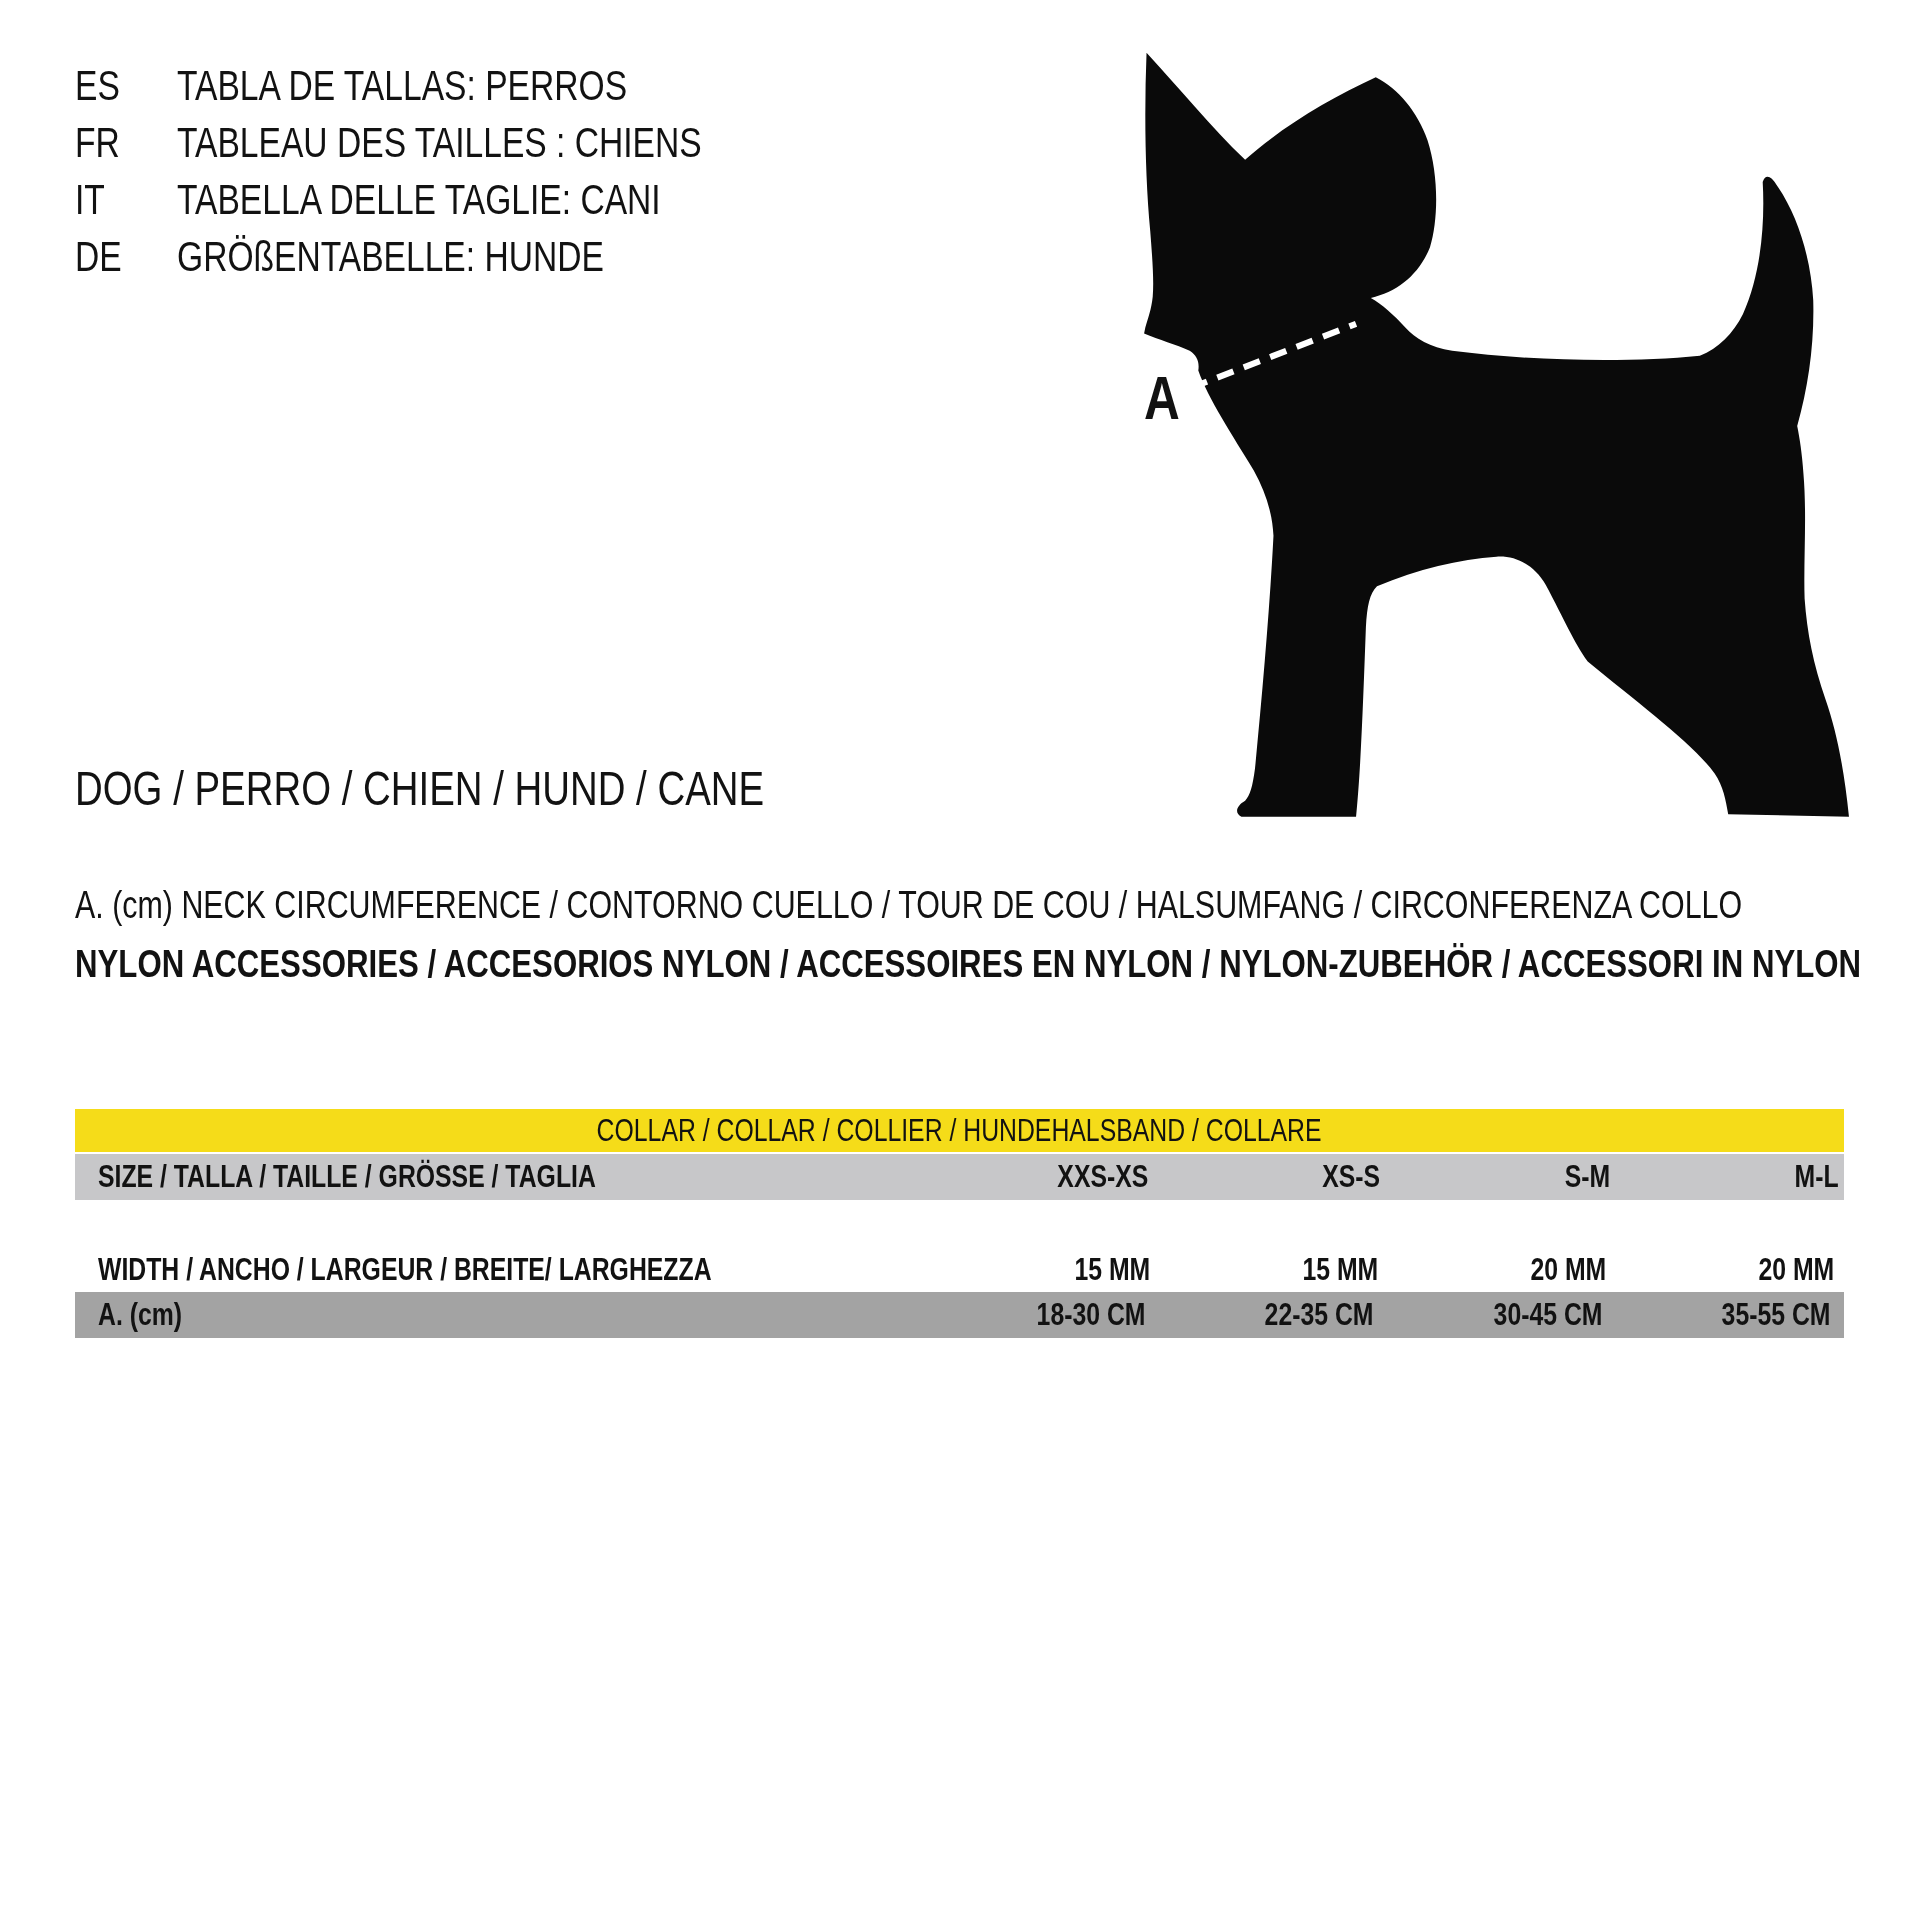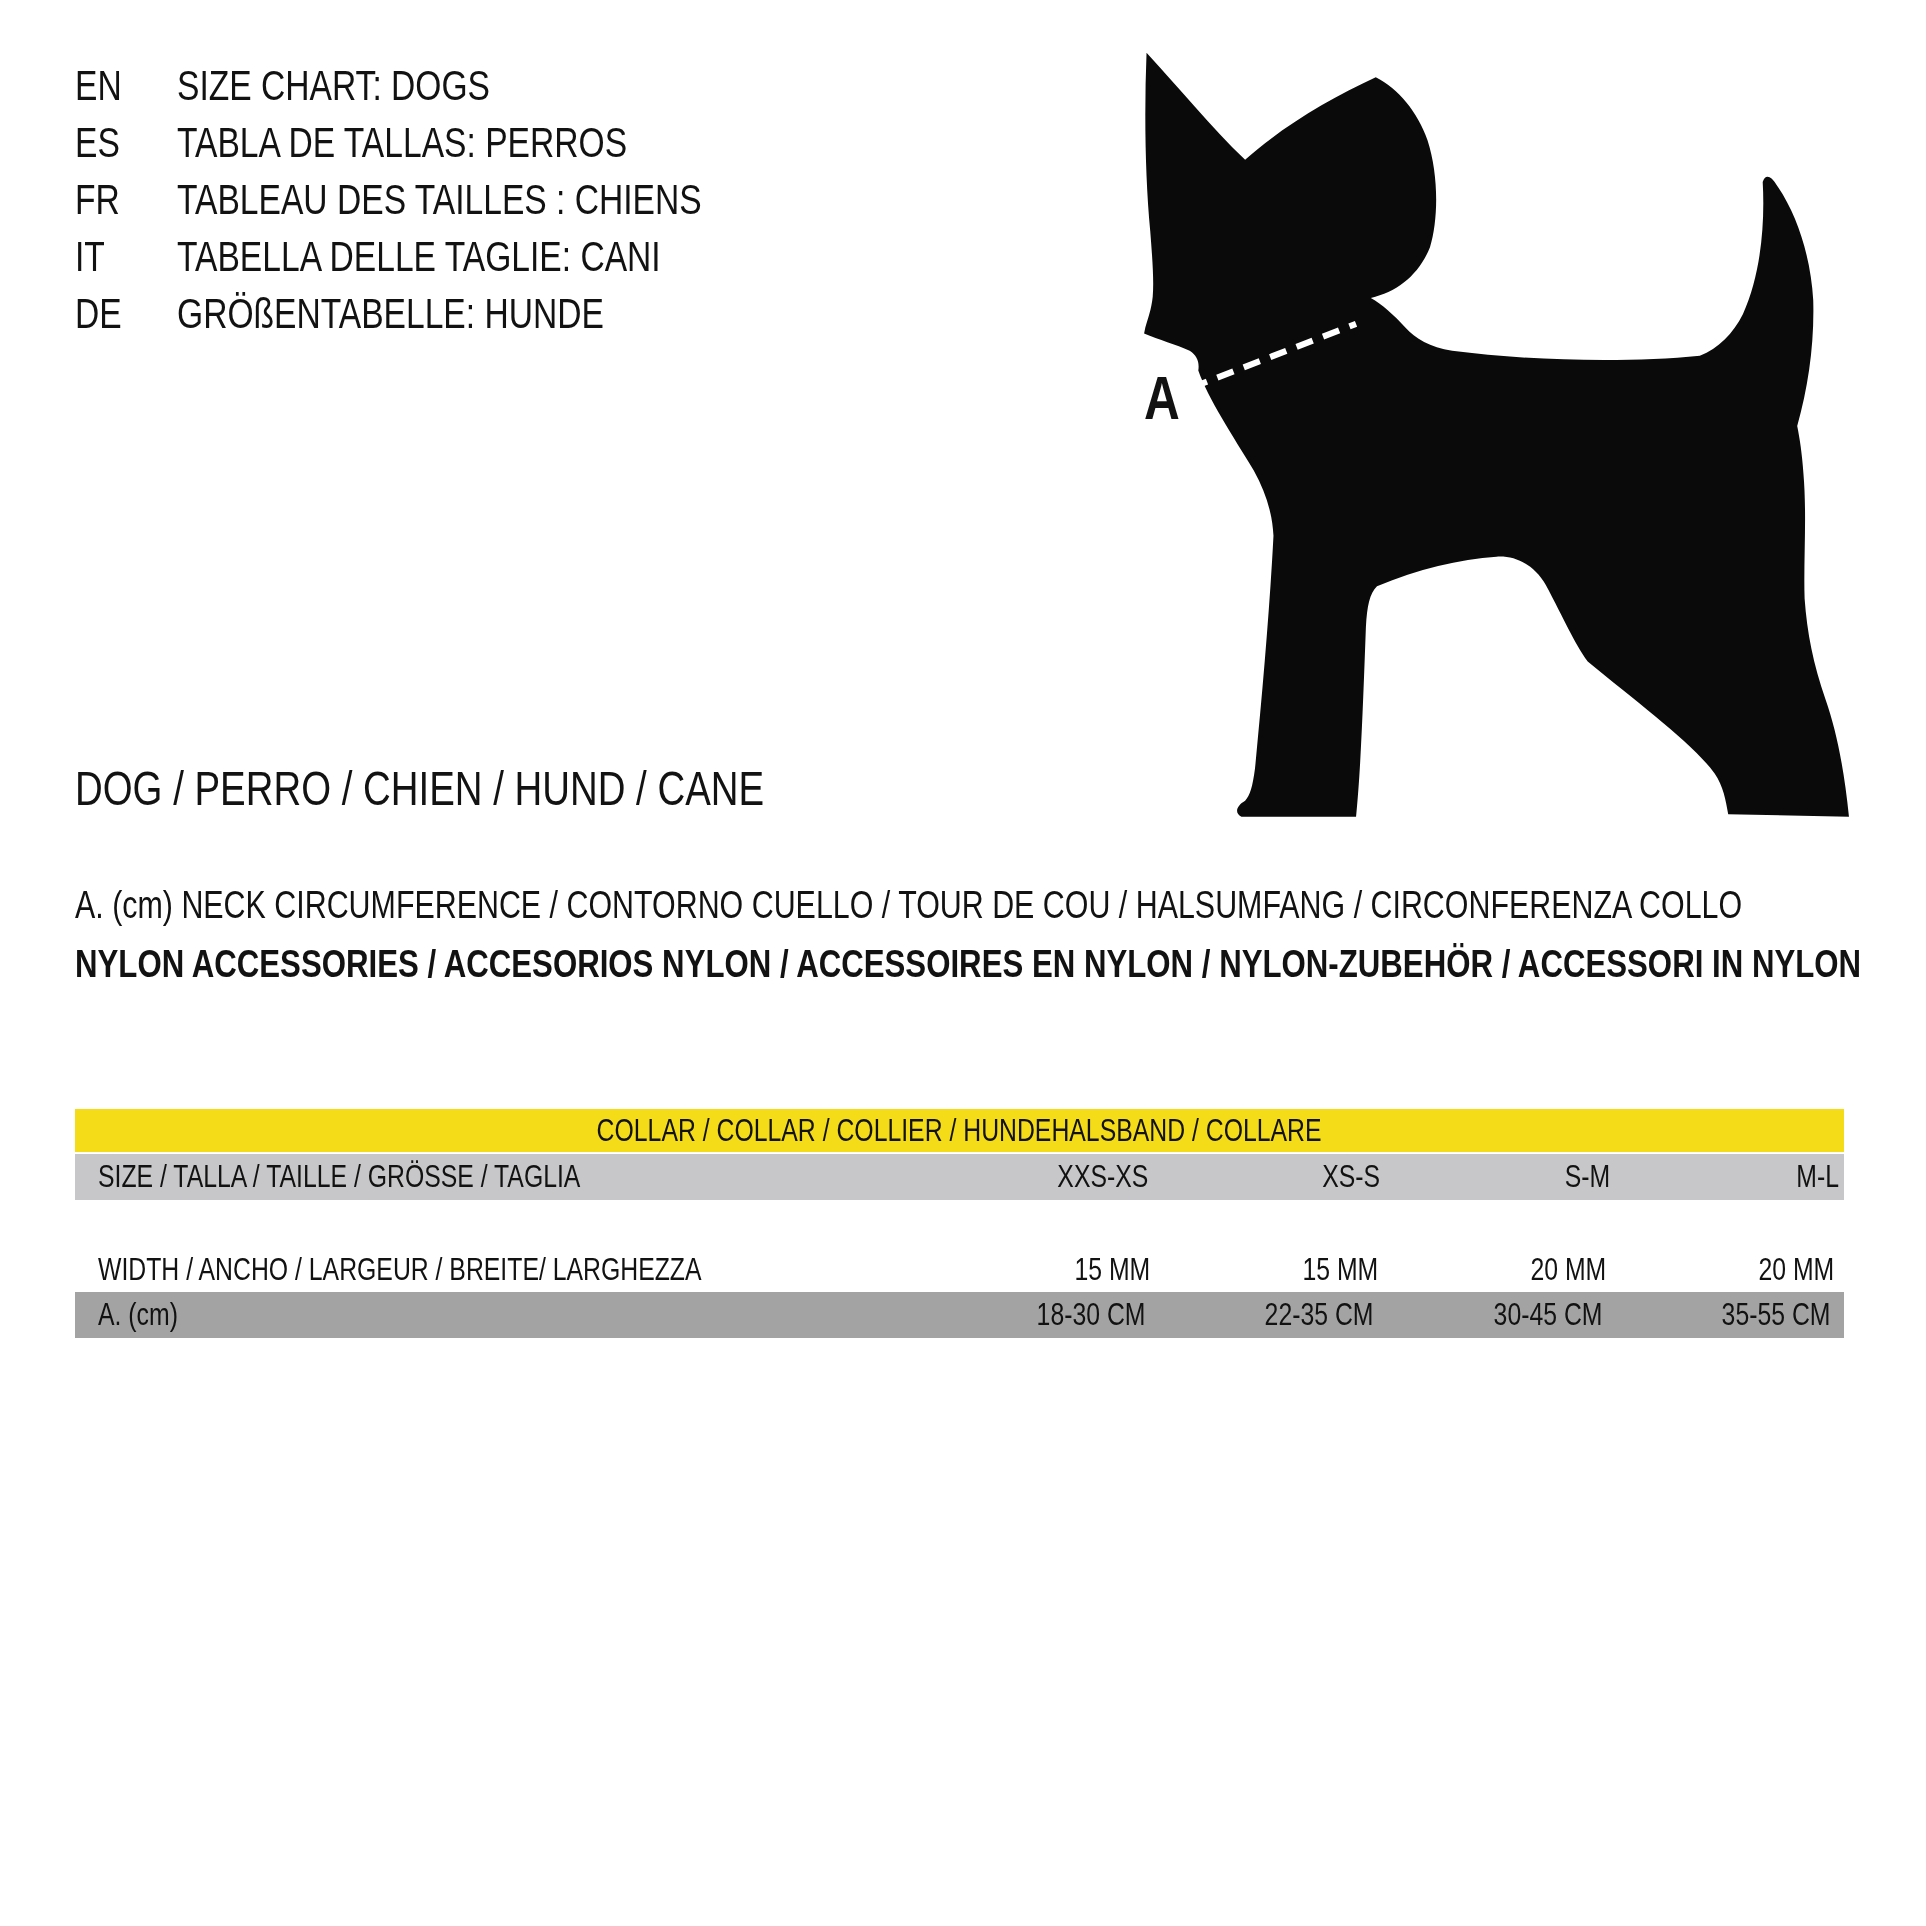--- a/index.html
+++ b/index.html
@@ -38,38 +38,34 @@
   .size-table{position:absolute;left:75px;top:1109px;width:1769px;}
   .t-header{
     height:43px;margin-bottom:1.8px;
     display:flex;align-items:center;justify-content:center;
     font-size:31px;font-weight:400;
   }
   .t-row{
     display:grid;
     grid-template-columns:856px 1fr 1fr 1fr 1fr;
     align-items:center;
-    font-size:31px;font-weight:400;
+    font-size:31px;font-weight:700;
   }
   .t-row .lbl{padding-left:23.4px;}
   .t-row .val{text-align:right;}
   .row-size{height:46px;}
   .row-width{height:44px;}
   .row-acm{height:46px;}
 </style>
 </head>
 <body>
 
 <div class="canvas">
 
   <div class="lang-list">
-    <div class="lang-row">
-      <span class="lang-code"><span class="c">EN</span></span>
-      <span class="c">SIZE CHART: DOGS</span>
-    </div>
     <div class="lang-row">
       <span class="lang-code"><span class="c">ES</span></span>
       <span class="c">TABLA DE TALLAS: PERROS</span>
     </div>
     <div class="lang-row">
       <span class="lang-code"><span class="c">FR</span></span>
       <span class="c">TABLEAU DES TAILLES : CHIENS</span>
     </div>
     <div class="lang-row">
       <span class="lang-code"><span class="c">IT</span></span>

